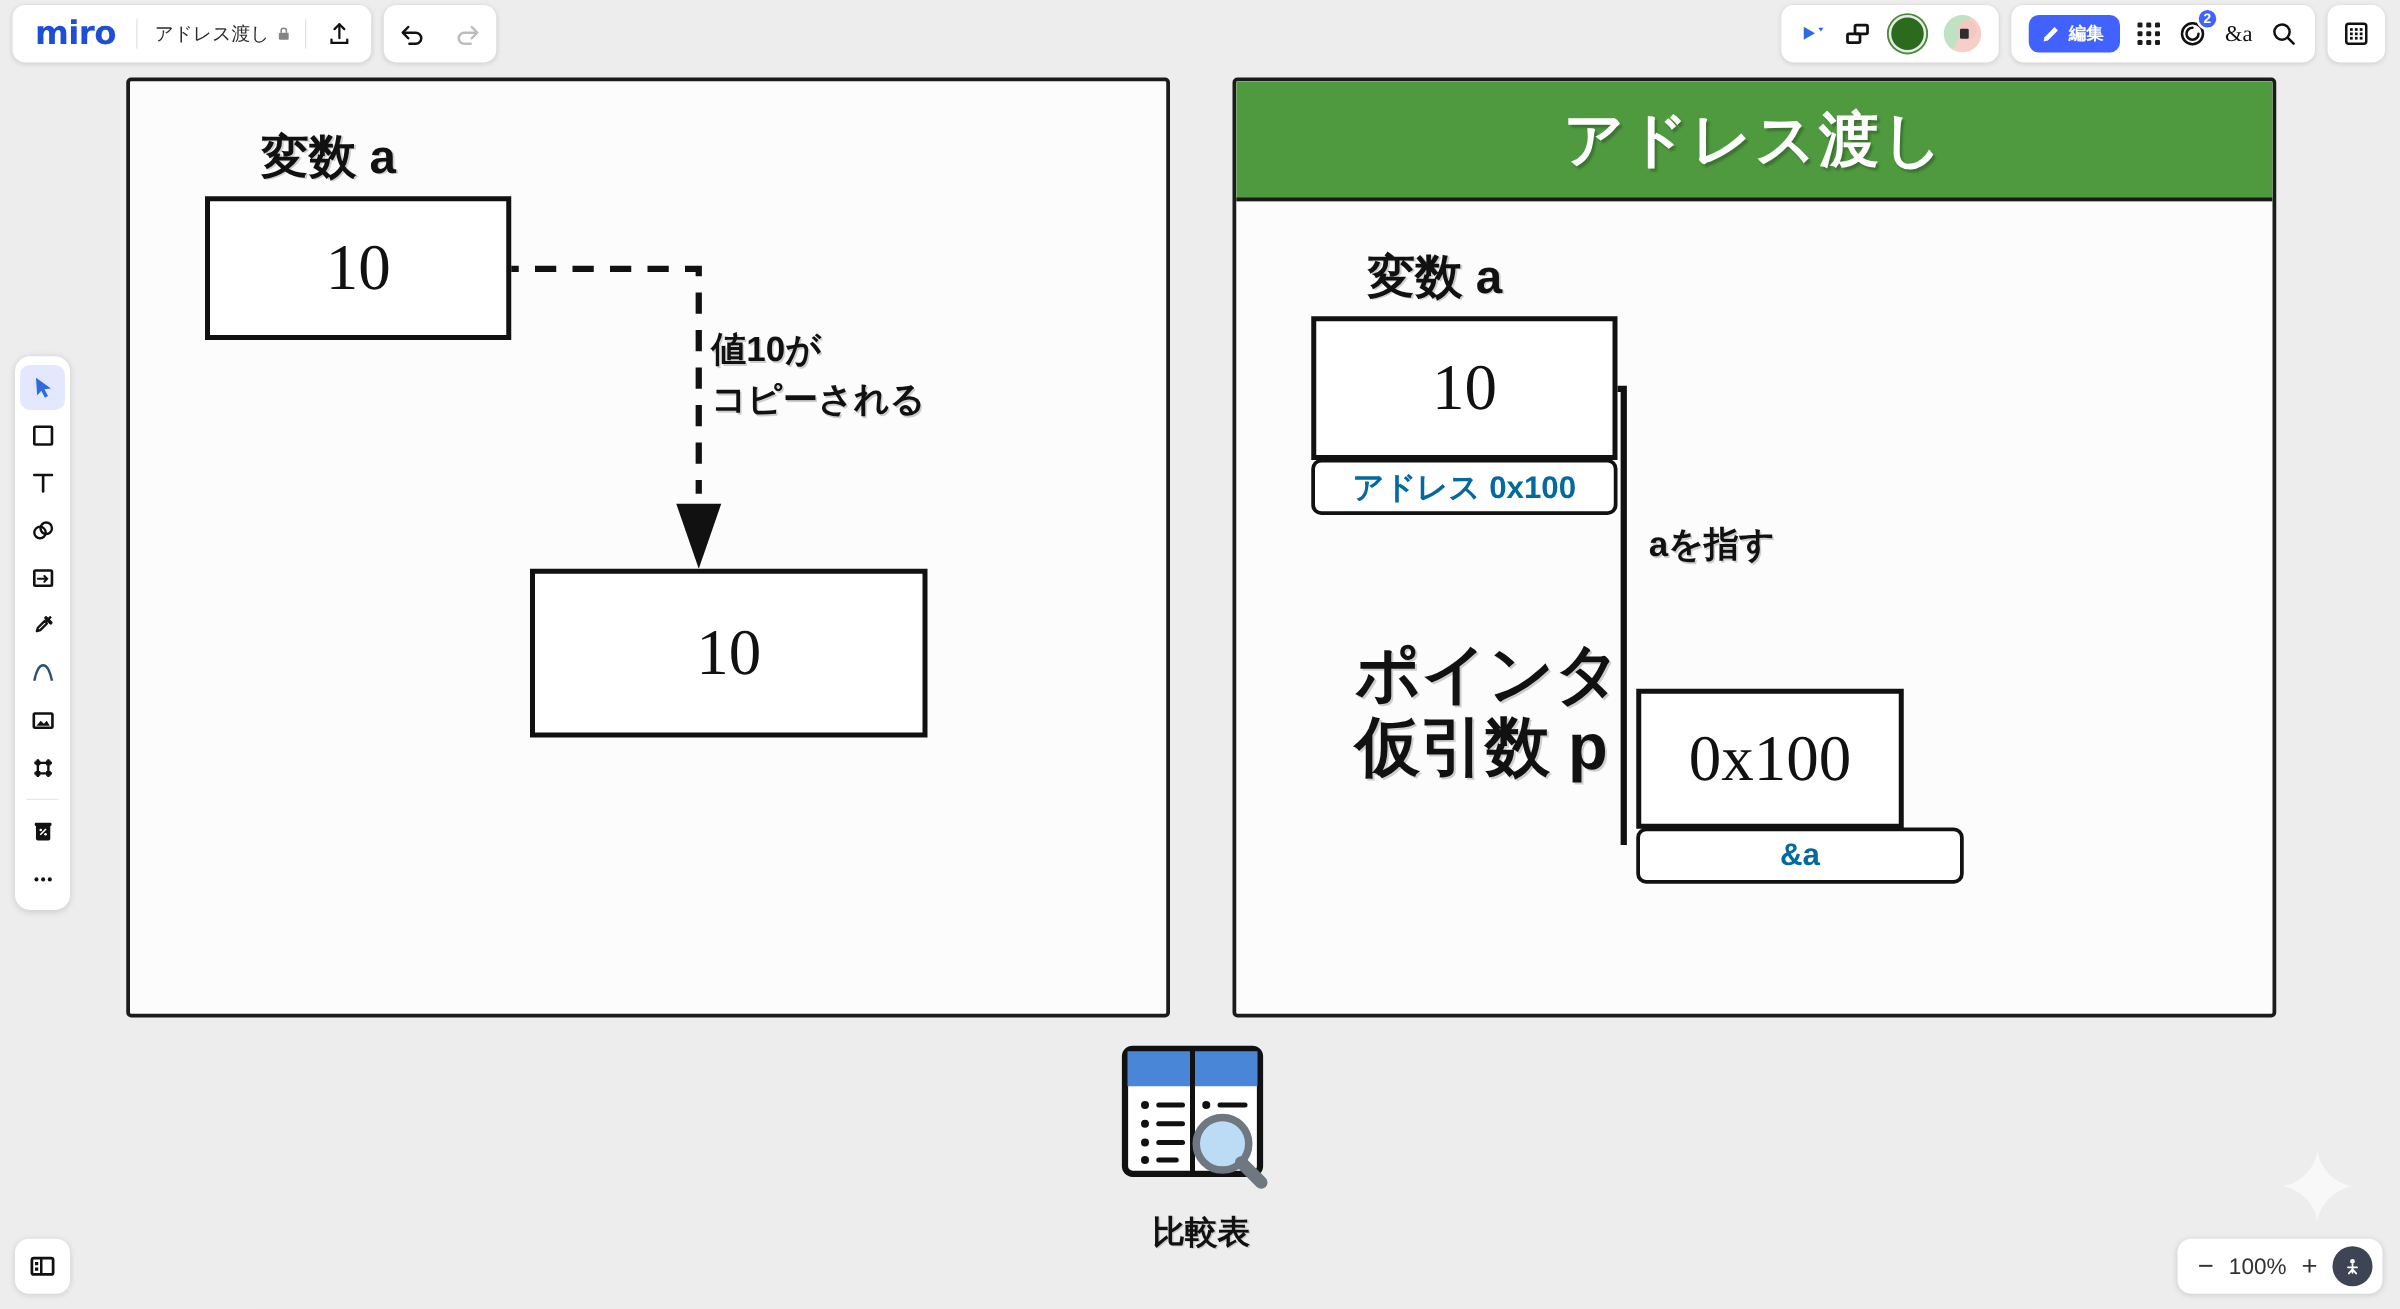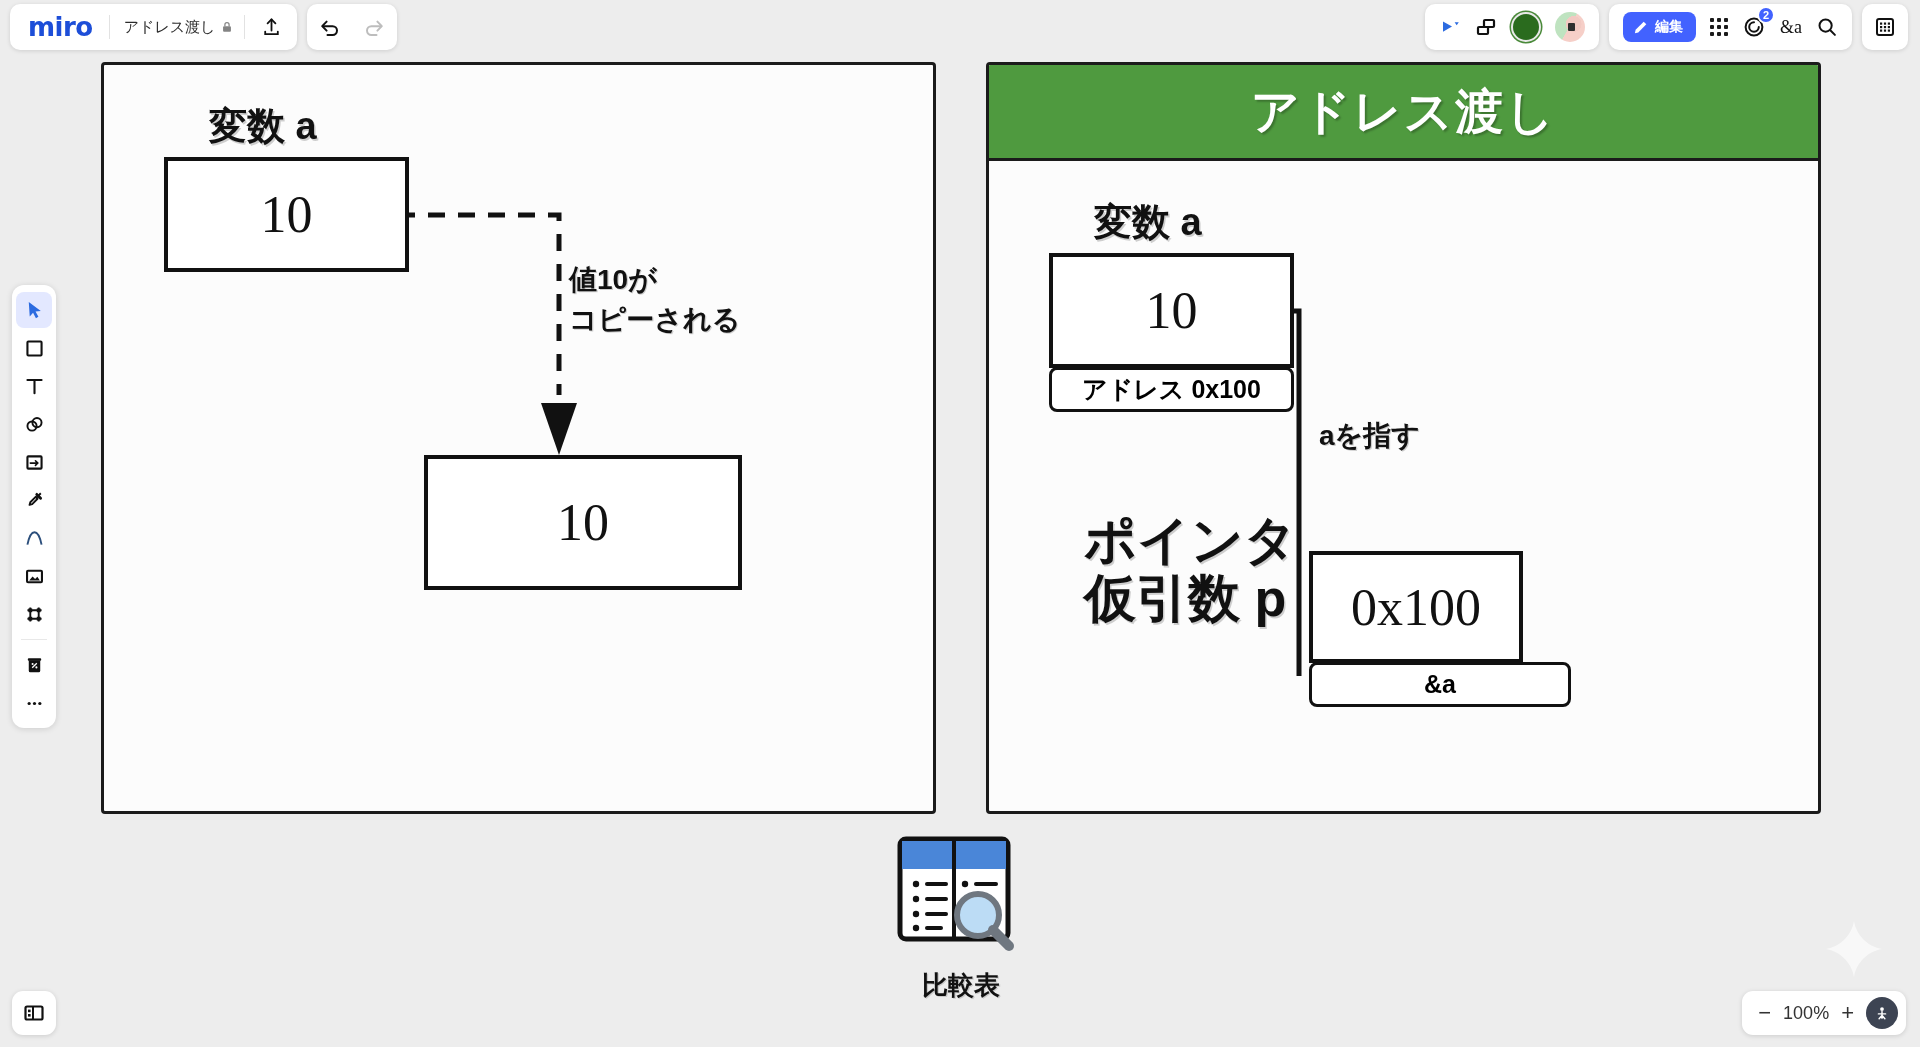--- a/index.html
+++ b/index.html
@@ -110,21 +110,21 @@
     white-space: pre; text-shadow: 1.5px 1.5px 0 rgba(0,0,0,.18);
   }
   .boxv {
     position: absolute; border: 4px solid #111; background: #fff;
     display: flex; align-items: center; justify-content: center;
     font-size: 52px; color: #111; font-weight: 400; font-family: Liberation Serif, serif;
   }
   .subbox {
     position: absolute; border: 3px solid #111; background: #fff;
     border-radius: 8px; display: flex; align-items: center; justify-content: center;
-    font-size: 25px; color: #000000; font-weight: 700;
+    font-size: 25px; color: #0369a1; font-weight: 700;
   }
   .note {
     position: absolute; font-weight: 700; color: #111; font-size: 28px;
     line-height: 1.42; white-space: pre; text-shadow: 1.2px 1.2px 0 rgba(0,0,0,.18);
   }
   svg.conn { position: absolute; left: 0; top: 0; overflow: visible; }
 
   
   .cmp {
     position: absolute; left: 886px; top: 832px; width: 150px;

